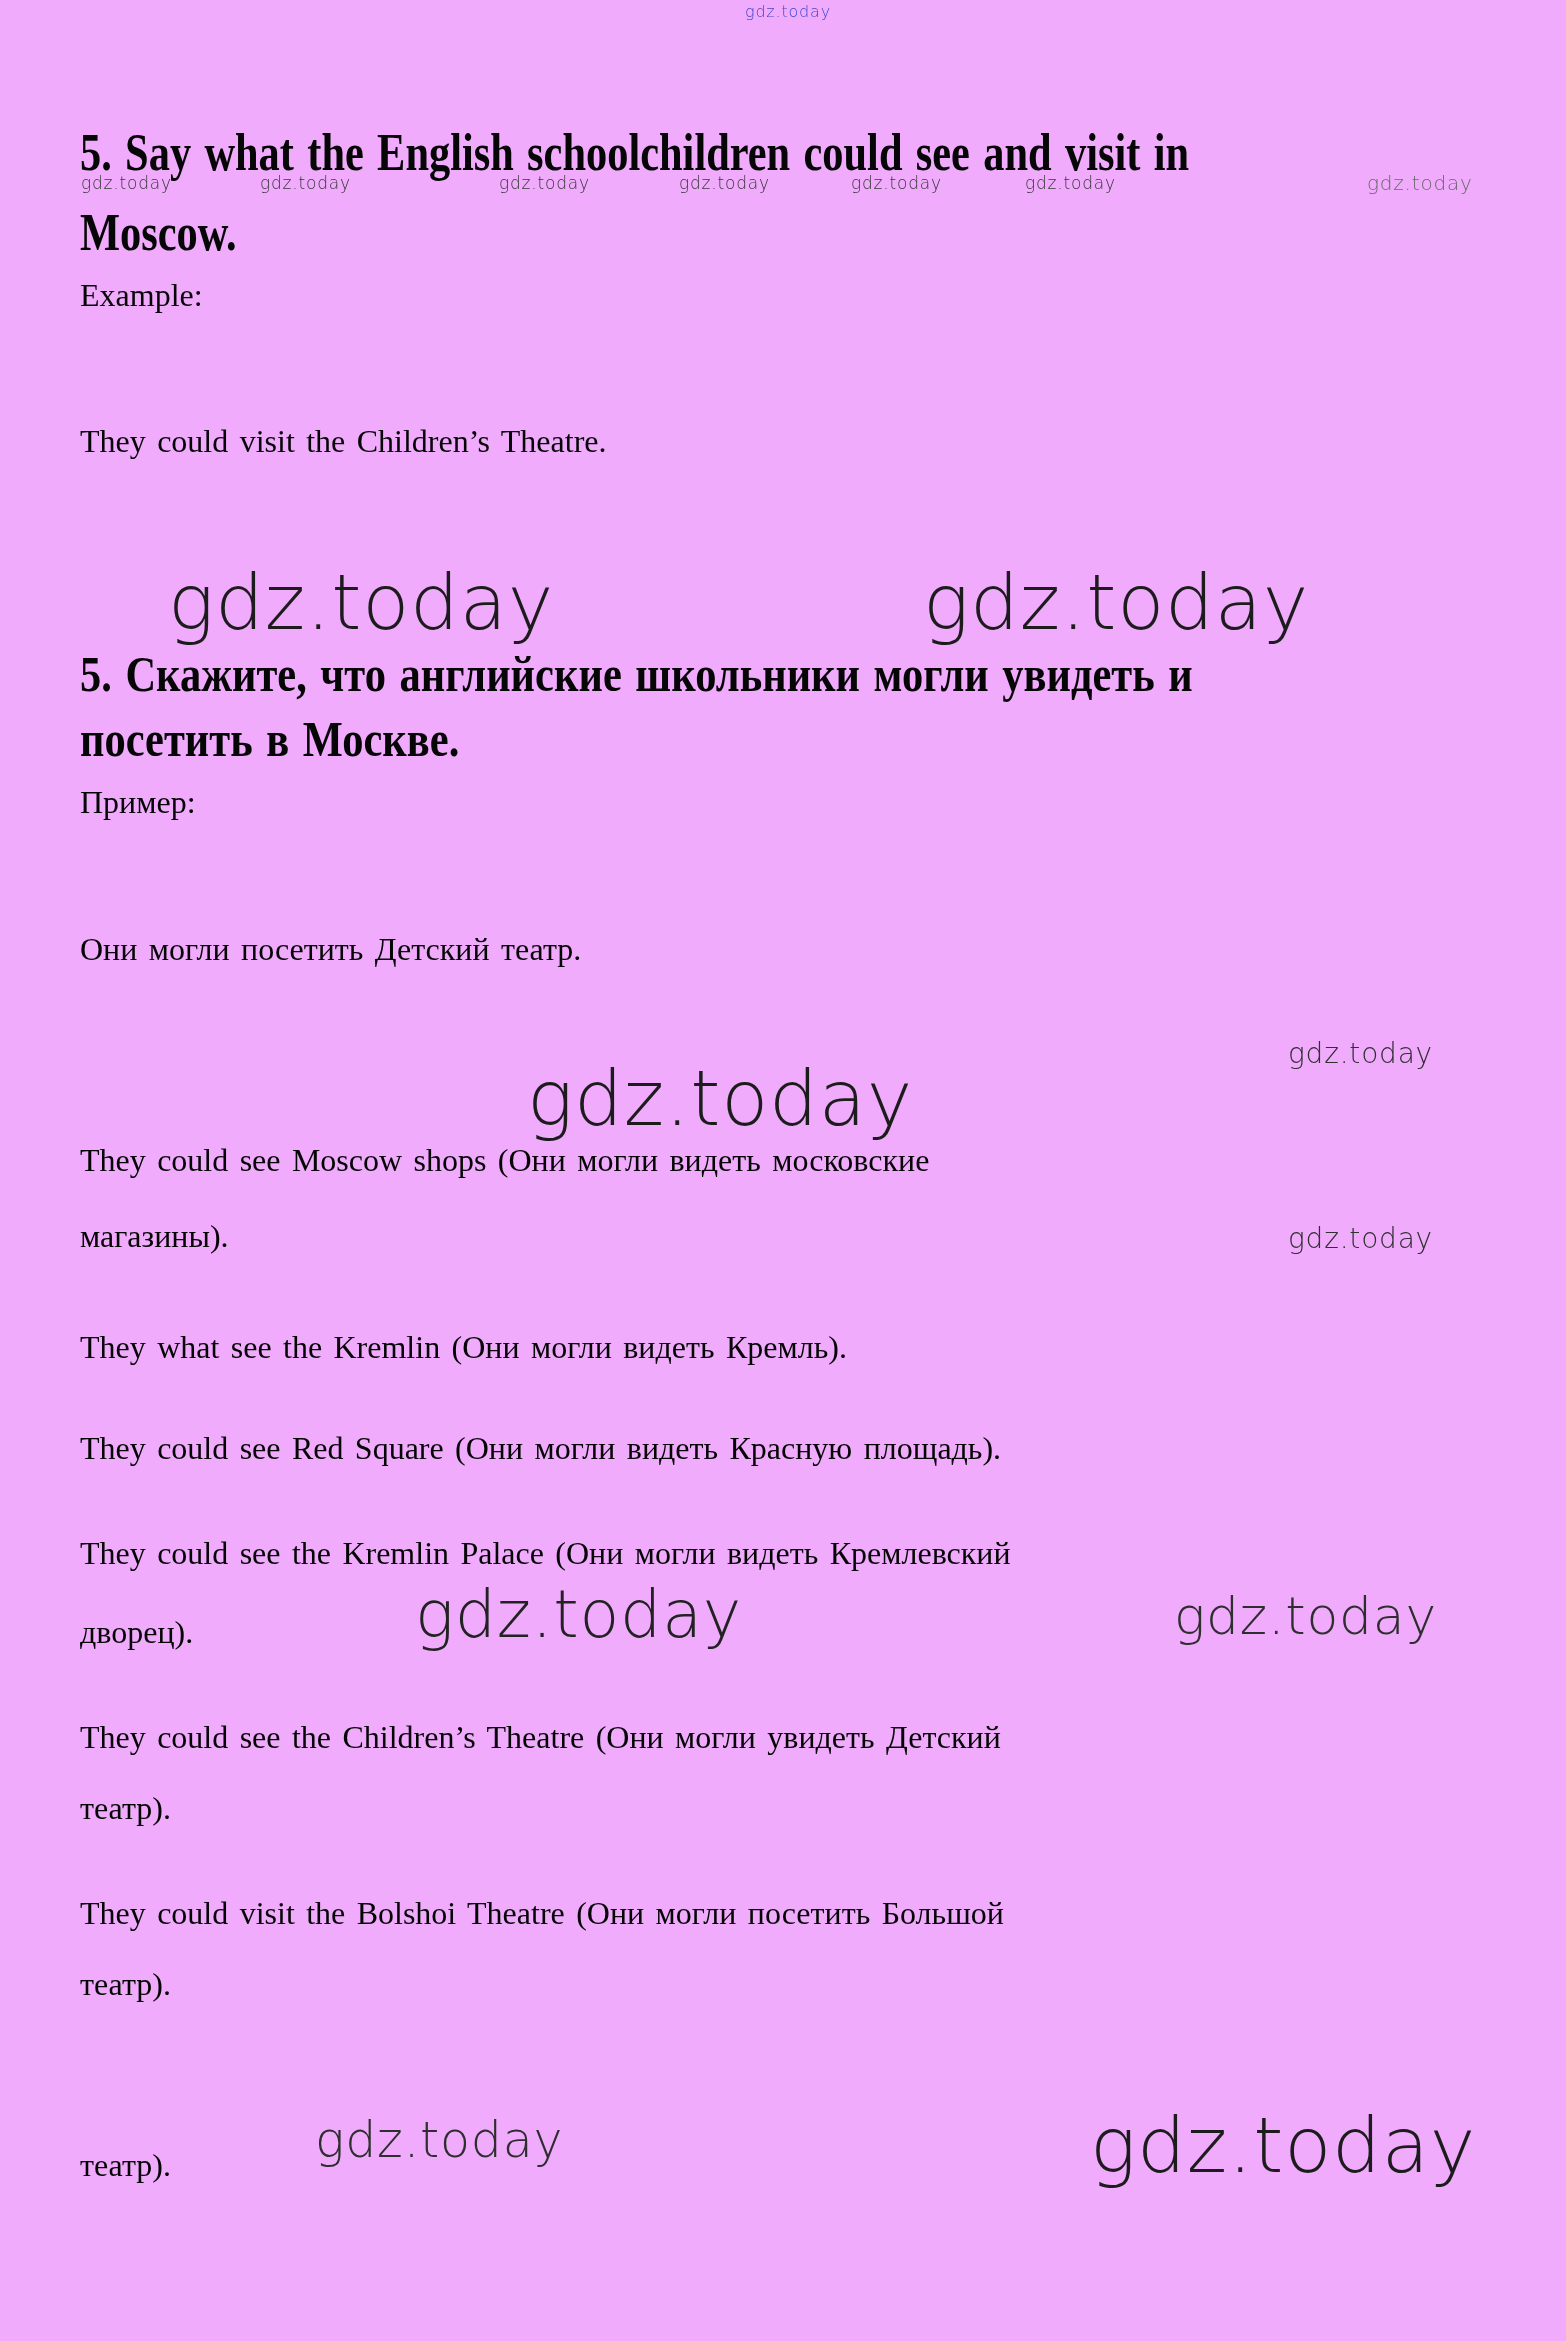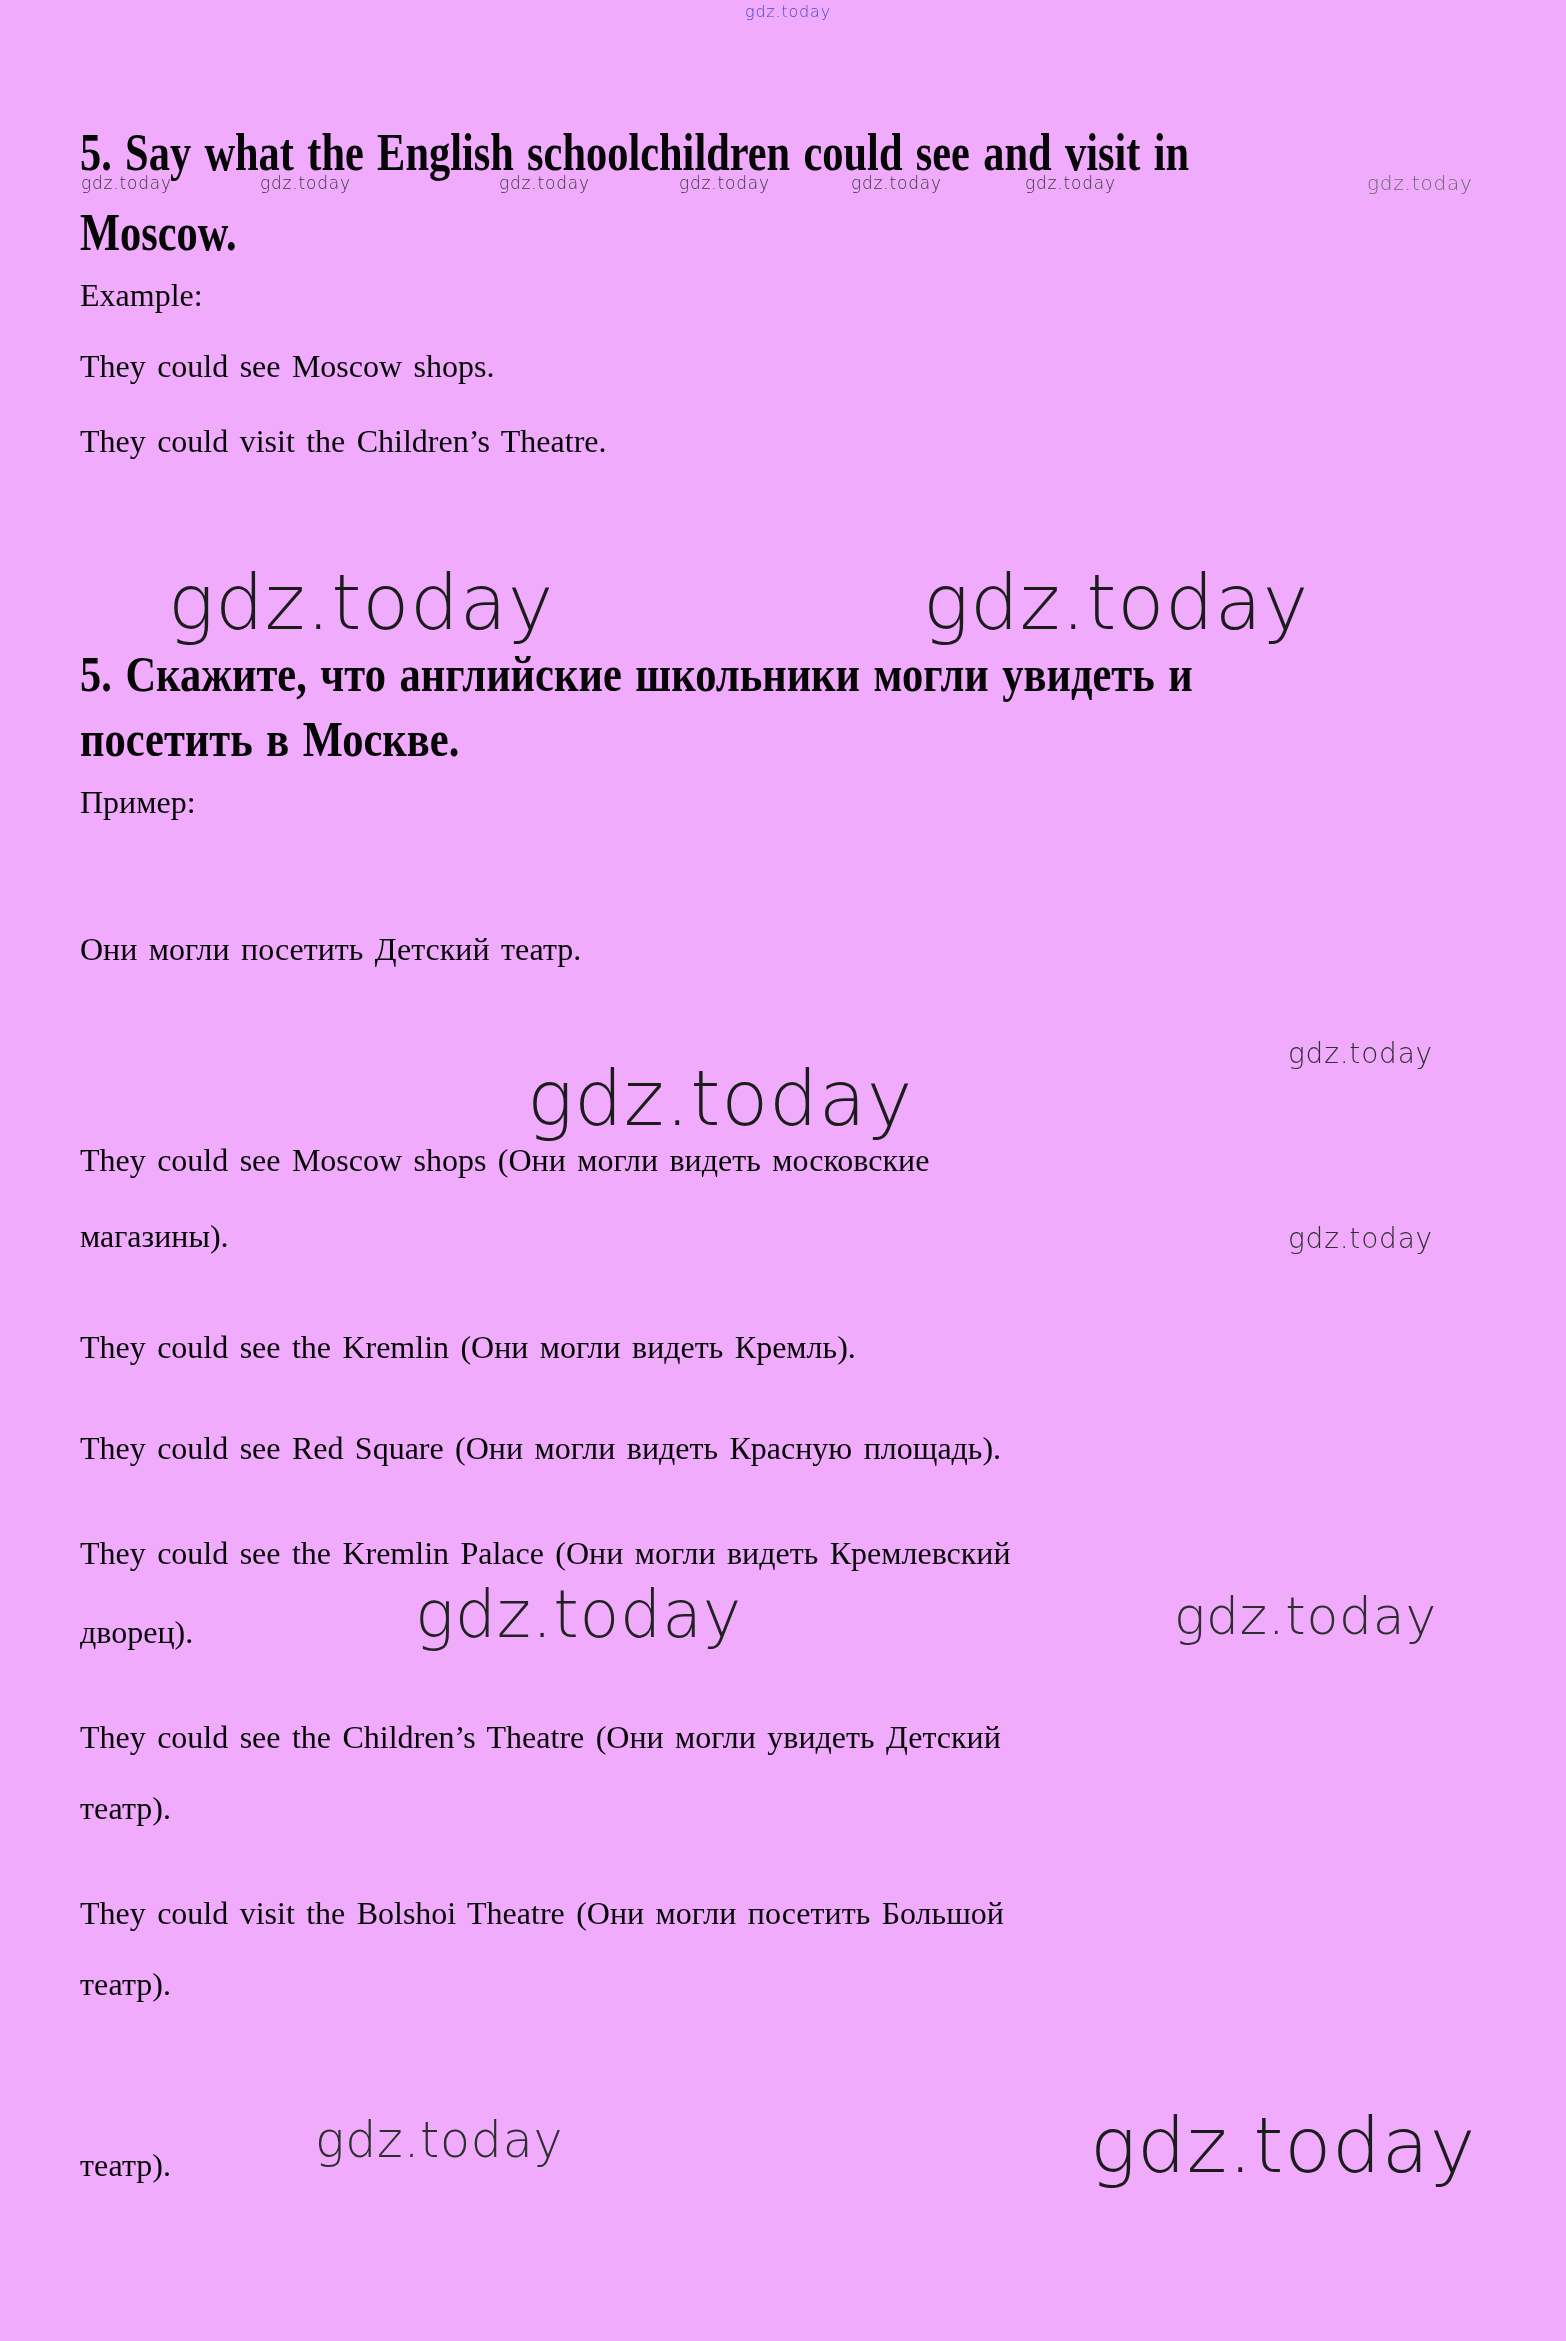--- a/index.html
+++ b/index.html
@@ -97,31 +97,30 @@
   <div class="wm wm-big-center">gdz.today</div>
   <div class="wm wm-sm-right2">gdz.today</div>
   <div class="wm wm-mid-center">gdz.today</div>
   <div class="wm wm-mid-right">gdz.today</div>
   <div class="wm wm-bot-left">gdz.today</div>
   <div class="wm wm-bot-right">gdz.today</div>
 
   <div class="line bold h-en en-h1">5. Say what the English schoolchildren could see and visit in</div>
   <div class="line bold h-en en-h2">Moscow.</div>
   <div class="line en-example">Example:</div>
-  <div class="line en-ex1">They could see Moscow shops.</div>
   <div class="line en-ex2">They could visit the Children’s Theatre.</div>
 
   <div class="line bold h-ru ru-h1">5. Скажите, что английские школьники могли увидеть и</div>
   <div class="line bold h-ru ru-h2">посетить в Москве.</div>
   <div class="line ru-example">Пример:</div>
   <div class="line ru-ex2">Они могли посетить Детский театр.</div>
 
   <div class="line a1l1">They could see Moscow shops (Они могли видеть московские</div>
   <div class="line a1l2">магазины).</div>
-  <div class="line a2l1">They could see the Kremlin (Они могли видеть Кремль).</div>
+  <div class="line a2l1">They what see the Kremlin (Они могли видеть Кремль).</div>
   <div class="line a3l1">They could see Red Square (Они могли видеть Красную площадь).</div>
   <div class="line a4l1">They could see the Kremlin Palace (Они могли видеть Кремлевский</div>
   <div class="line a4l2">дворец).</div>
   <div class="line a5l1">They could see the Children’s Theatre (Они могли увидеть Детский</div>
   <div class="line a5l2">театр).</div>
   <div class="line a6l1">They could visit the Bolshoi Theatre (Они могли посетить Большой</div>
   <div class="line a6l2">театр).</div>
   <div class="line a7l2">театр).</div>
 
 </div>

